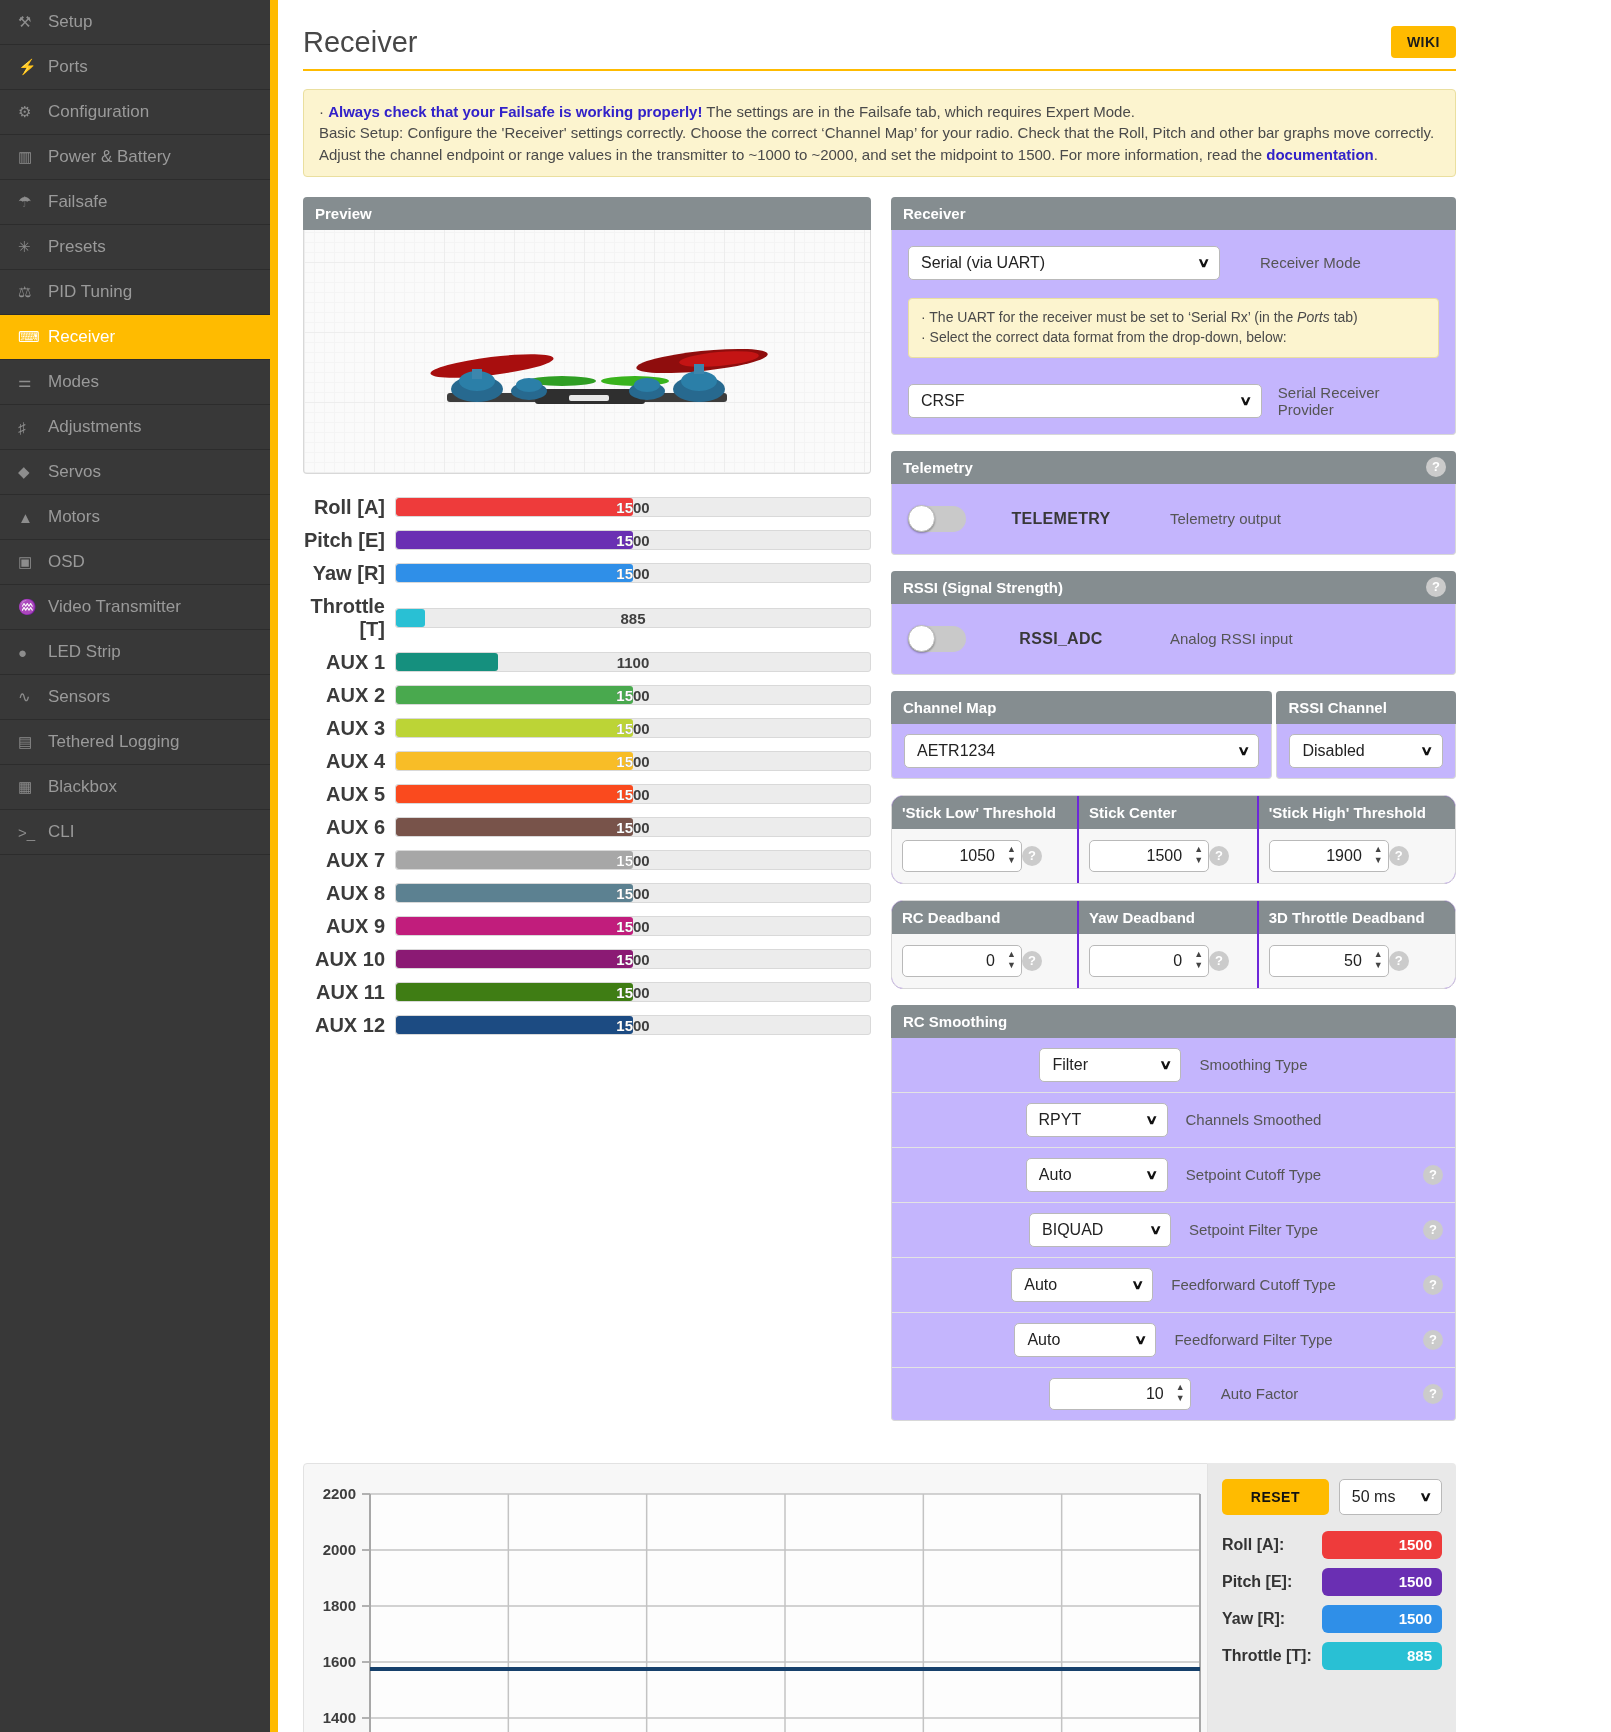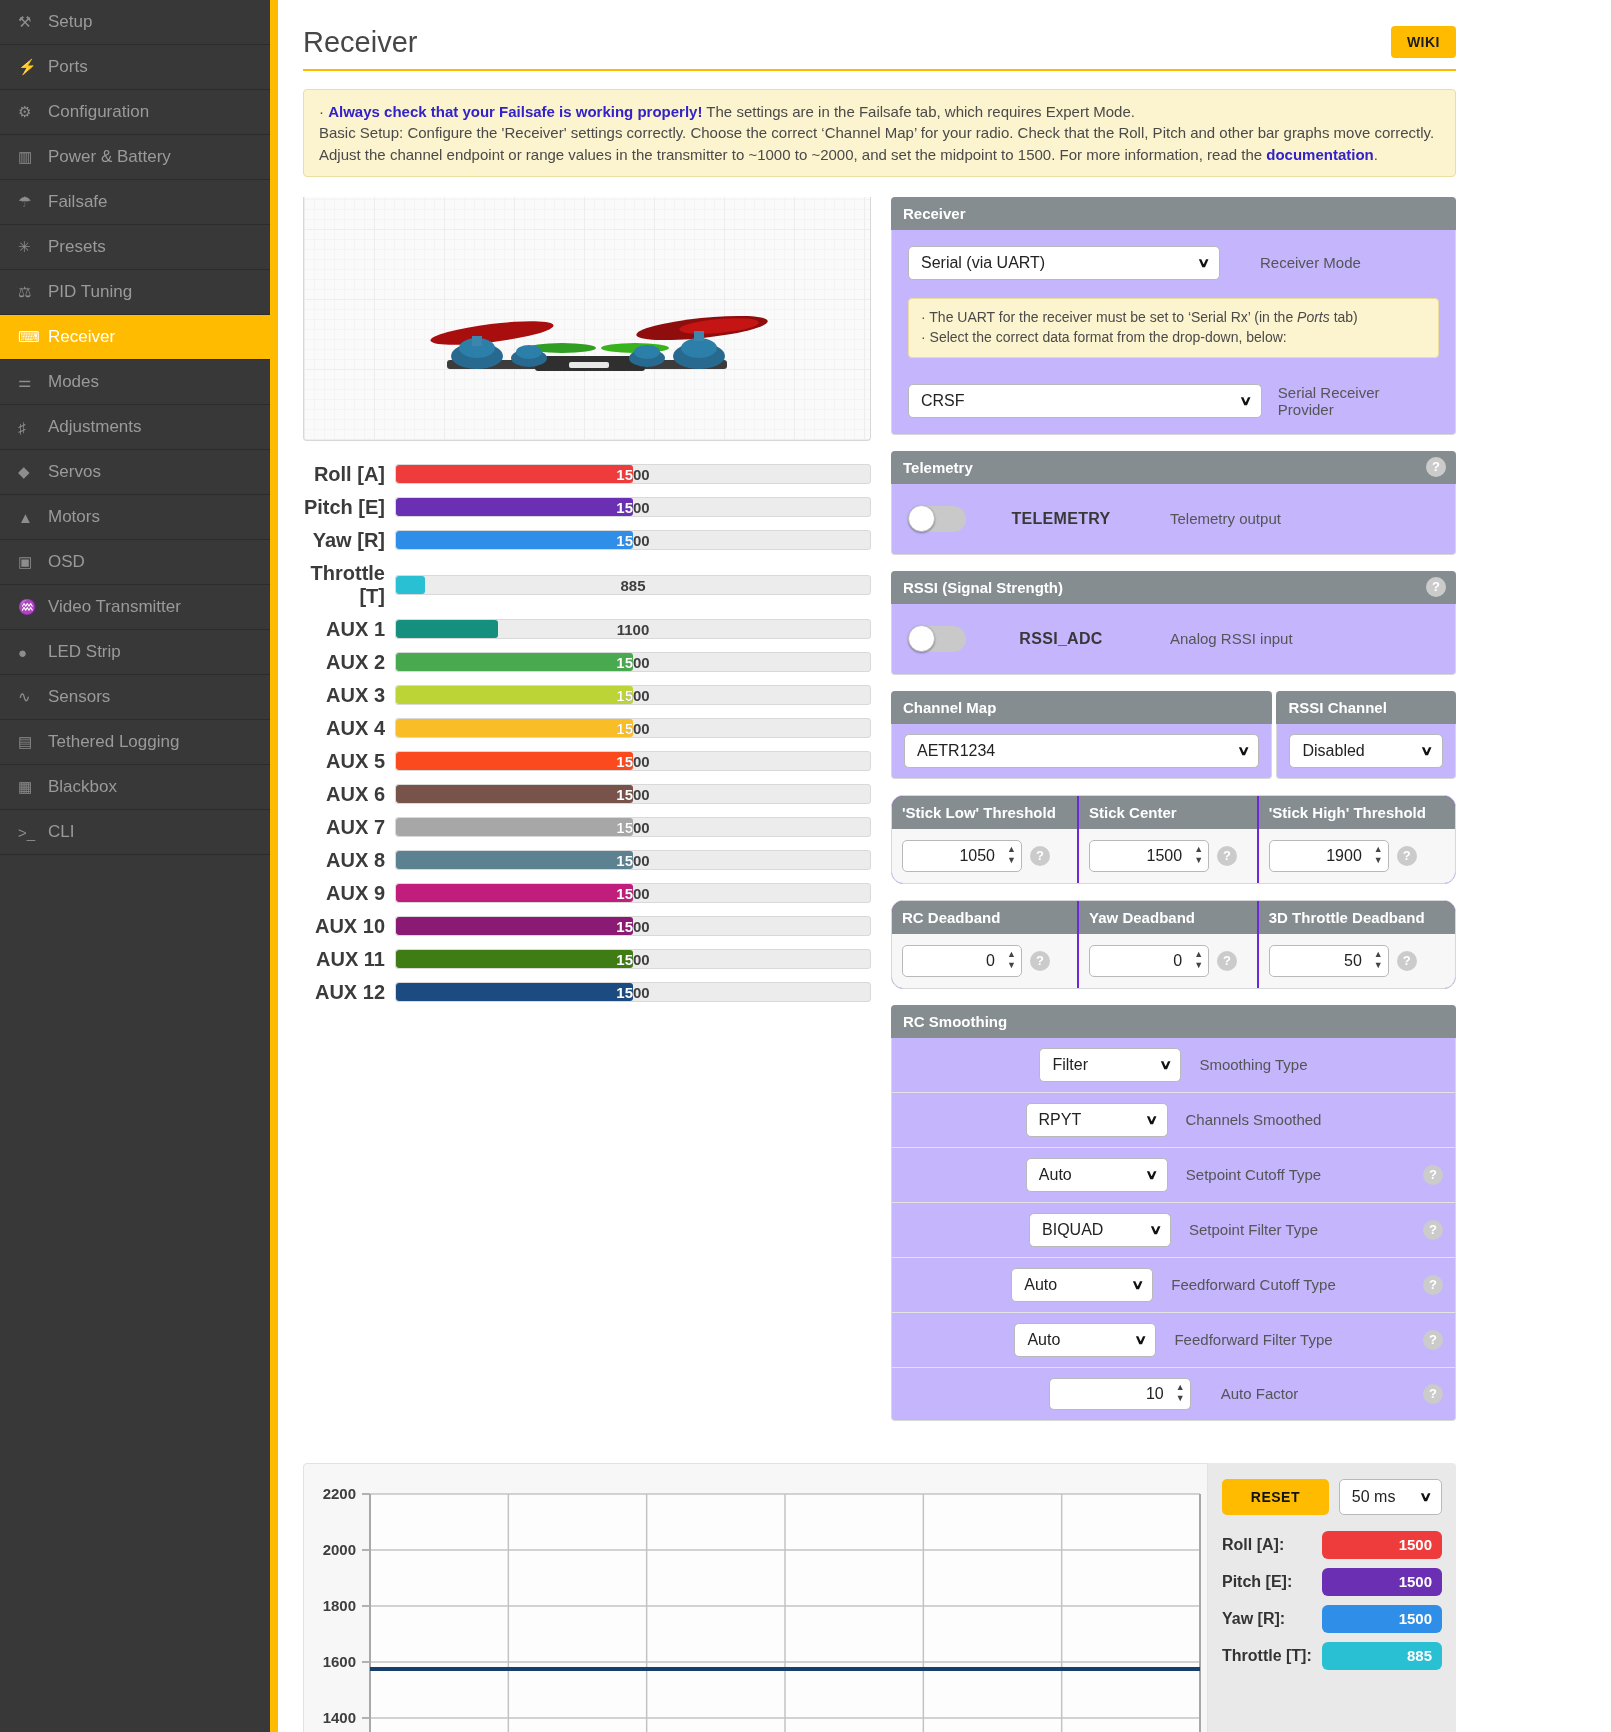--- a/index.html
+++ b/index.html
@@ -99,21 +99,21 @@
   .map-row { display:flex; gap:4px; margin-bottom:16px; }
   .map-row .panel { margin-bottom:0; }
   .map-bd { padding:10px 12px; }
 
   
   .triple { display:grid; grid-template-columns:1fr .96fr 1.06fr; column-gap:2px;
     background:#6d28d9; border:1px solid #d8d8d8; border-radius:12px; overflow:hidden;
     margin-bottom:16px; }
   .tr-hd { background:#858d90; color:#fff; font-weight:bold; font-size:15px;
     padding:8px 10px; white-space:nowrap; overflow:hidden; }
-  .tr-bd { background:#f7f7f7; padding:11px 10px; display:flex; align-items:center; gap:8px; }
+  .tr-bd { background:#f7f7f7; padding:11px 10px; display:flex; align-items:center; }
 
   
   .sm-row { display:flex; align-items:center; padding:10px 14px;
     border-bottom:1px solid #e3e3e3; position:relative;justify-content:center; }
   .sm-row:last-child { border-bottom:none;gap:12px; }
   .sm-row .select { width:142px; }
   .sm-label { margin-left:18px; color:#555; font-size:15px; }
   .sm-help { position:absolute; right:12px; }
 
   
@@ -225,20 +225,21 @@
 
       <div class="note" id="main-note">
           <div><span>· </span><span class="seg-linkbold">Always check that your Failsafe is working properly!</span><span> The settings are in the Failsafe tab, which requires Expert Mode.</span></div>
           <div><span>Basic Setup: Configure the 'Receiver' settings correctly. Choose the correct ‘Channel Map’ for your radio. Check that the Roll, Pitch and other bar graphs move correctly. Adjust the channel endpoint or range values in the transmitter to ~1000 to ~2000, and set the midpoint to 1500. For more information, read the </span><span class="seg-linkbold">documentation</span><span>.</span></div>
         </div>
 
       <div class="cols">
 
         <section class="left-col">
           <div class="panel">
+            <div class="panel-hd">Preview</div>
             <div class="preview-body">
               <svg width="540" height="220" viewBox="0 0 540 220">
                 <ellipse cx="175" cy="125" rx="62" ry="9" fill="#a80e0e" transform="rotate(-7 175 125)"></ellipse>
                 <ellipse cx="385" cy="120" rx="66" ry="10" fill="#8f0d0d" transform="rotate(-6 385 120)"></ellipse>
                 <ellipse cx="402" cy="118" rx="40" ry="7" fill="#c41414" transform="rotate(-5 402 118)"></ellipse>
                 <ellipse cx="245" cy="140" rx="34" ry="5" fill="#2f9e23"></ellipse>
                 <ellipse cx="318" cy="140" rx="34" ry="5" fill="#39b31c"></ellipse>
                 <rect x="130" y="152" width="280" height="9" rx="3" fill="#3c3c3c"></rect>
                 <rect x="218" y="148" width="110" height="15" rx="3" fill="#2f2f2f"></rect>
                 <rect x="252" y="154" width="40" height="6" rx="2" fill="#e8e8e8"></rect>

